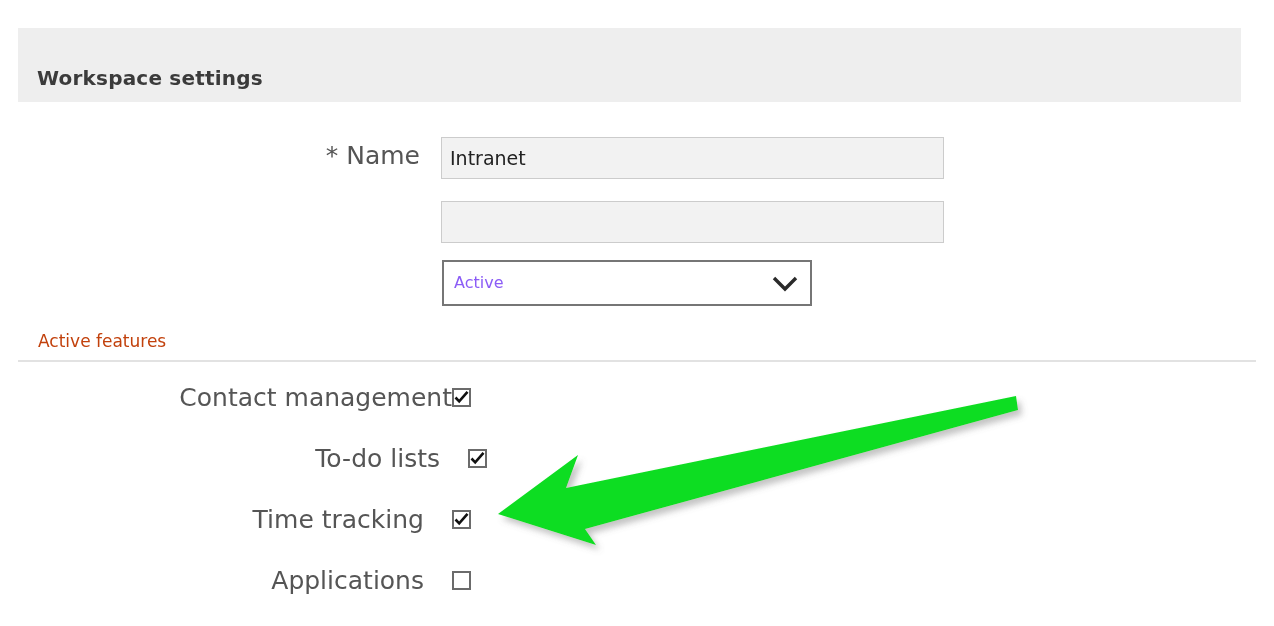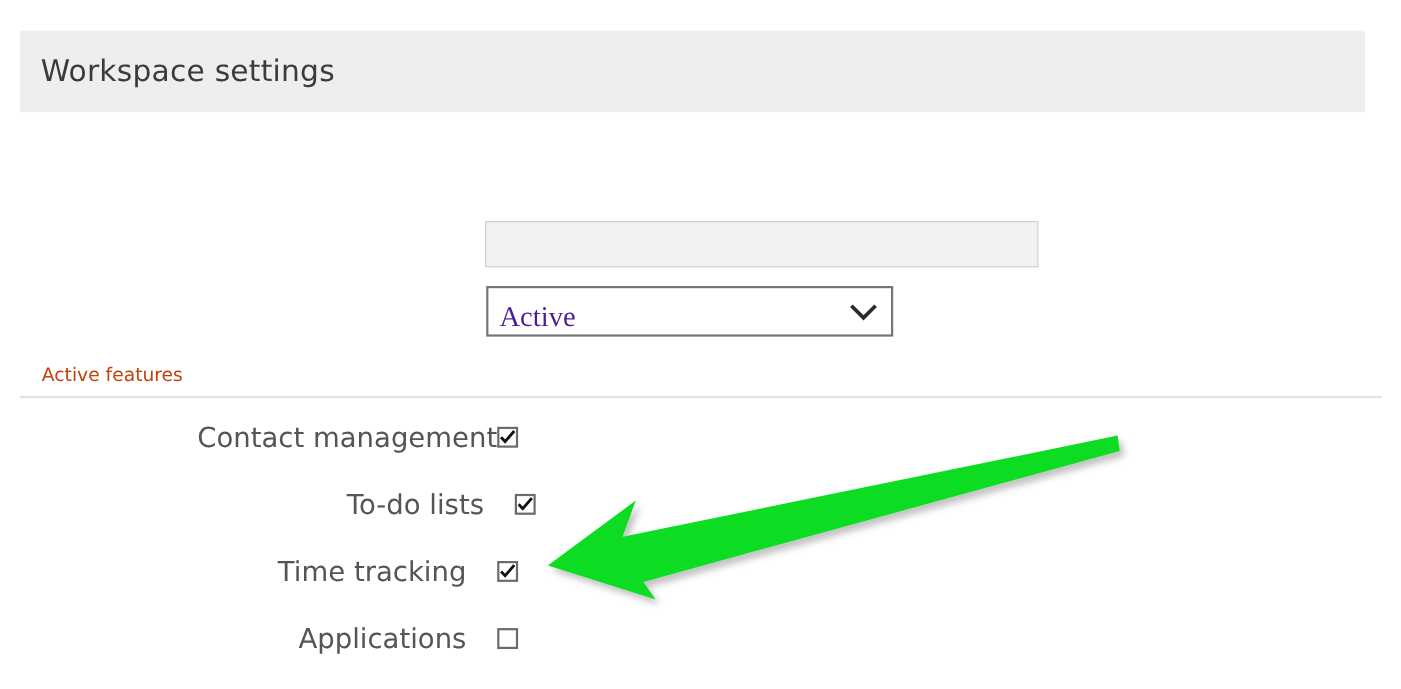--- a/index.html
+++ b/index.html
@@ -28,23 +28,23 @@
     left: 18px;
     top: 28px;
     width: 1223px;
     height: 74px;
     background: #eeeeee;
     box-sizing: border-box;
   }
   .panel-header-title {
     position: absolute;
     left: 19px;
-    top: 22px;
-    font-size: 27px;
-    font-weight: normal;
+    top: 38px;
+    font-size: 20px;
+    font-weight: bold;
     color: #3b3b3b;
     letter-spacing: 0.2px;
     white-space: nowrap;
   }
 
   
   .form-row {
     position: absolute;
     left: 0;
     width: 1274px;
@@ -82,24 +82,23 @@
     width: 370px;
     height: 46px;
     background: #ffffff;
     border: 2px solid #767676;
     box-sizing: border-box;
   }
   .select-value {
     position: absolute;
     left: 10px;
     top: 11px;
-    font-size: 26px;
-    color: #4c1d95;
-    white-space: nowrap;
-    font-family: Liberation Serif, serif;
+    font-size: 16px;
+    color: #8b5cf6;
+    white-space: nowrap;
   }
   .select-chevron {
     position: absolute;
     right: 12px;
     top: 13px;
     width: 26px;
     height: 18px;
   }
 
   
@@ -159,20 +158,24 @@
 </style>
 </head>
 <body>
 
 <div id="page">
 
   <div class="panel-header">
     <div class="panel-header-title">Workspace settings</div>
   </div>
 
+  <div class="form-row" style="top:137px;">
+    <div class="form-label" style="top:4px;">* Name</div>
+    <input class="text-input" type="text" style="top: 0px;" value="Intranet">
+  </div>
 
   <div class="form-row" style="top:201px;">
     <input class="text-input" type="text" style="top: 0px;" value="">
   </div>
 
   <div class="form-row" style="top:260px;">
     <div class="select-box" style="top:0px;">
       <div class="select-value">Active</div>
       <span class="select-chevron">
         <svg width="26" height="18" viewBox="0 0 26 18">

